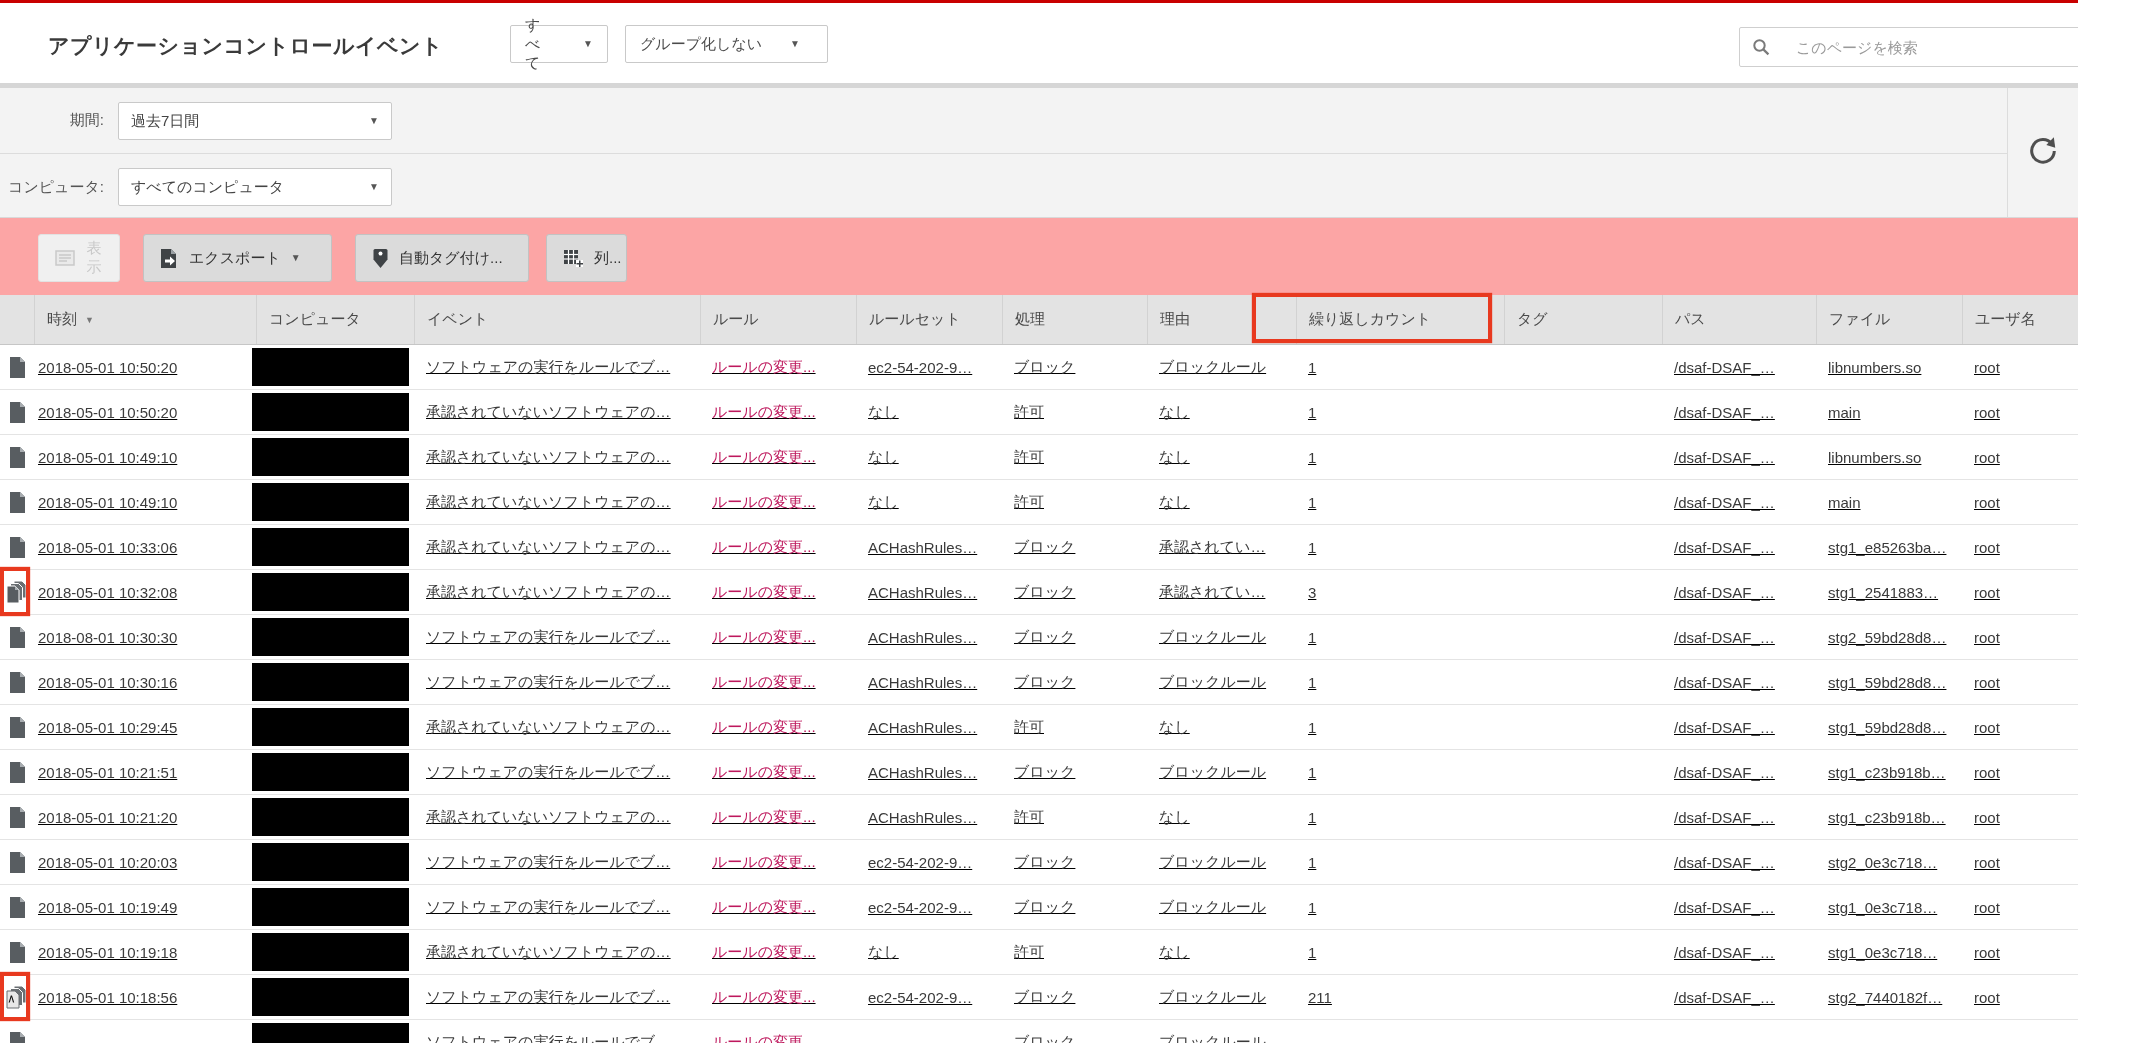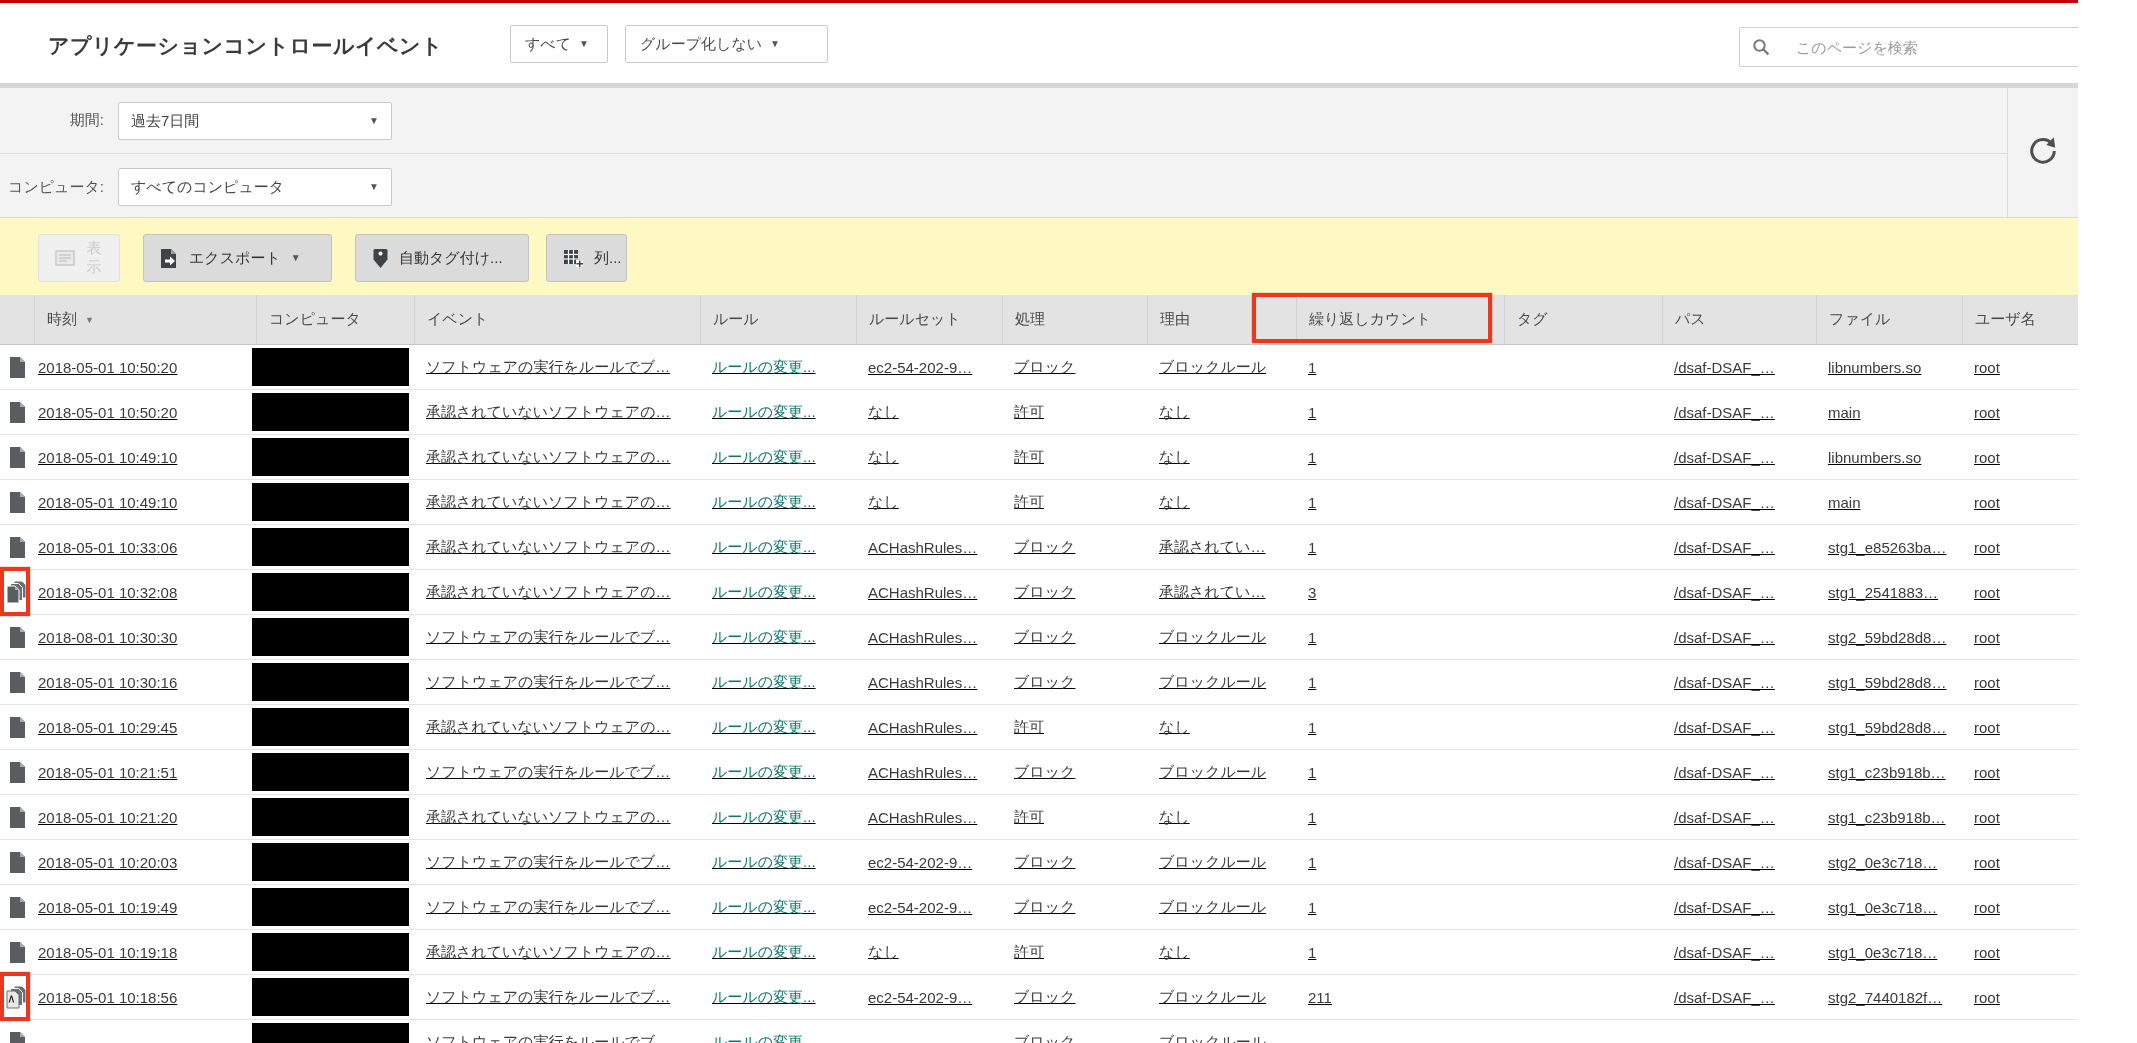--- a/index.html
+++ b/index.html
@@ -7,21 +7,21 @@
   body { font-family:"Liberation Sans","DejaVu Sans",sans-serif; }
   .app { position:relative; width:2078px; height:1043px; background:#fff; overflow:hidden; }
 
   
   .topline { position:absolute; left:0; top:0; width:100%; height:3px; background:#c90000; }
 
   
   .titlebar { position:absolute; left:0; top:3px; width:100%; height:80px; background:#fff; }
   .page-title { position:absolute; left:48px; top:29px; font-size:21px; font-weight:bold; color:#3a3a3a; letter-spacing:.5px; }
   .tb-dropdown { position:absolute; top:22px; height:38px; background:#fff; border:1px solid #c9c9c9; border-radius:2px;
-    display:flex; align-items:center; padding:0 14px; gap:8px; font-size:15px; color:#4a4a4a; cursor:pointer; }
+    display:flex; align-items:center; padding:0 14px; gap:28px; font-size:15px; color:#4a4a4a; cursor:pointer; }
   .tb-dropdown.scope { left:510px; width:98px; }
   .tb-dropdown.grouping { left:625px; width:203px; }
   .caret { font-size:10px; color:#555; line-height:1; }
   .searchbox { position:absolute; left:1739px; top:24px; width:366px; height:40px; border:1px solid #cfcfcf; border-radius:2px;
     background:#fff; display:flex; align-items:center; padding:0 12px; gap:26px; }
   .searchbox input { flex:1; border:none; outline:none; font-size:15px; color:#444; background:transparent; font-family:inherit; }
   .searchbox input::placeholder { color:#9a9a9a; }
 
   
   .filters { position:absolute; left:0; top:83px; width:100%; height:135px; background:#f3f3f3;
@@ -32,21 +32,21 @@
   .filter-label { position:absolute; left:0; top:0; width:110px; height:100%; display:flex; align-items:center;
     justify-content:flex-end; padding-right:6px; font-size:15px; color:#555; }
   .filter-select { position:absolute; left:118px; top:14px; width:274px; height:38px; background:#fff; border:1px solid #c9c9c9;
     border-radius:2px; font-size:15px; color:#444; display:flex; align-items:center; padding:0 12px; cursor:pointer; }
   .filter-select .caret { position:absolute; right:12px; }
   .refresh-col { position:absolute; right:0; top:0; width:71px; height:100%; border-left:1px solid #dcdcdc;
     display:flex; align-items:center; justify-content:center; background:#f3f3f3; }
   .refresh-btn { background:none; border:none; cursor:pointer; }
 
   
-  .toolbar { position:absolute; left:0; top:218px; width:100%; height:77px; background:#fef9c3; }
+  .toolbar { position:absolute; left:0; top:218px; width:100%; height:77px; background:#fca5a5; }
   .tbtn { position:absolute; top:16px; height:48px; background:#dbdbdb; border:1px solid #c2c2c2; border-radius:3px;
     display:flex; align-items:center; gap:10px; padding:0 16px; font-size:15px; color:#333; cursor:pointer; font-family:inherit; }
   .tbtn.disabled { background:#f0f0f0; border-color:#e2e2e2; color:#c8c8c8; cursor:default; }
   .tbtn.view { left:38px; width:82px; }
   .tbtn.export { left:143px; width:189px; }
   .tbtn.autotag { left:355px; width:174px; }
   .tbtn.columns { left:546px; width:81px; }
 
   
   .table { position:absolute; left:0; top:295px; width:2112px; }
@@ -58,21 +58,21 @@
   .th.c-count { padding-left:12px; }
   .sort-caret { font-size:9px; color:#777; margin-left:8px; }
   .tbody { position:relative; background:#fff; }
   .trow { height:45px; border-bottom:1px solid #e4e4e4; background:#fff;text-decoration:underline; }
   .cell { position:relative; display:flex; align-items:center; padding-left:12px; font-size:15px; color:#3a3a3a;
     white-space:nowrap; overflow:hidden; }
   .c-iconcell { justify-content:center; padding-left:0; overflow:visible; }
   .c-time { padding-left:4px; color:#3c3c3c; }
   .c-computer { padding-left:0; overflow:visible; }
   .redaction { position:absolute; left:-4px; top:3px; width:157px; height:38px; background:#000; }
-  .rule-link { color:#0f766e; text-decoration:none; cursor:pointer; }
+  .rule-link { color:#be185d; text-decoration:none; cursor:pointer; }
 
   
   .icon { display:none; line-height:0; }
   .trow.icon-document .icon-doc { display:block; }
   .trow.icon-documents-stack .icon-stack { display:block; }
   .trow.icon-documents-stack-marked .icon-stack-m { display:block; }
 
   
   .anno-ring { display:none; }
   .trow.annotated .anno-ring { display:block; position:absolute; left:0; top:-3px; width:30px; height:49px;

